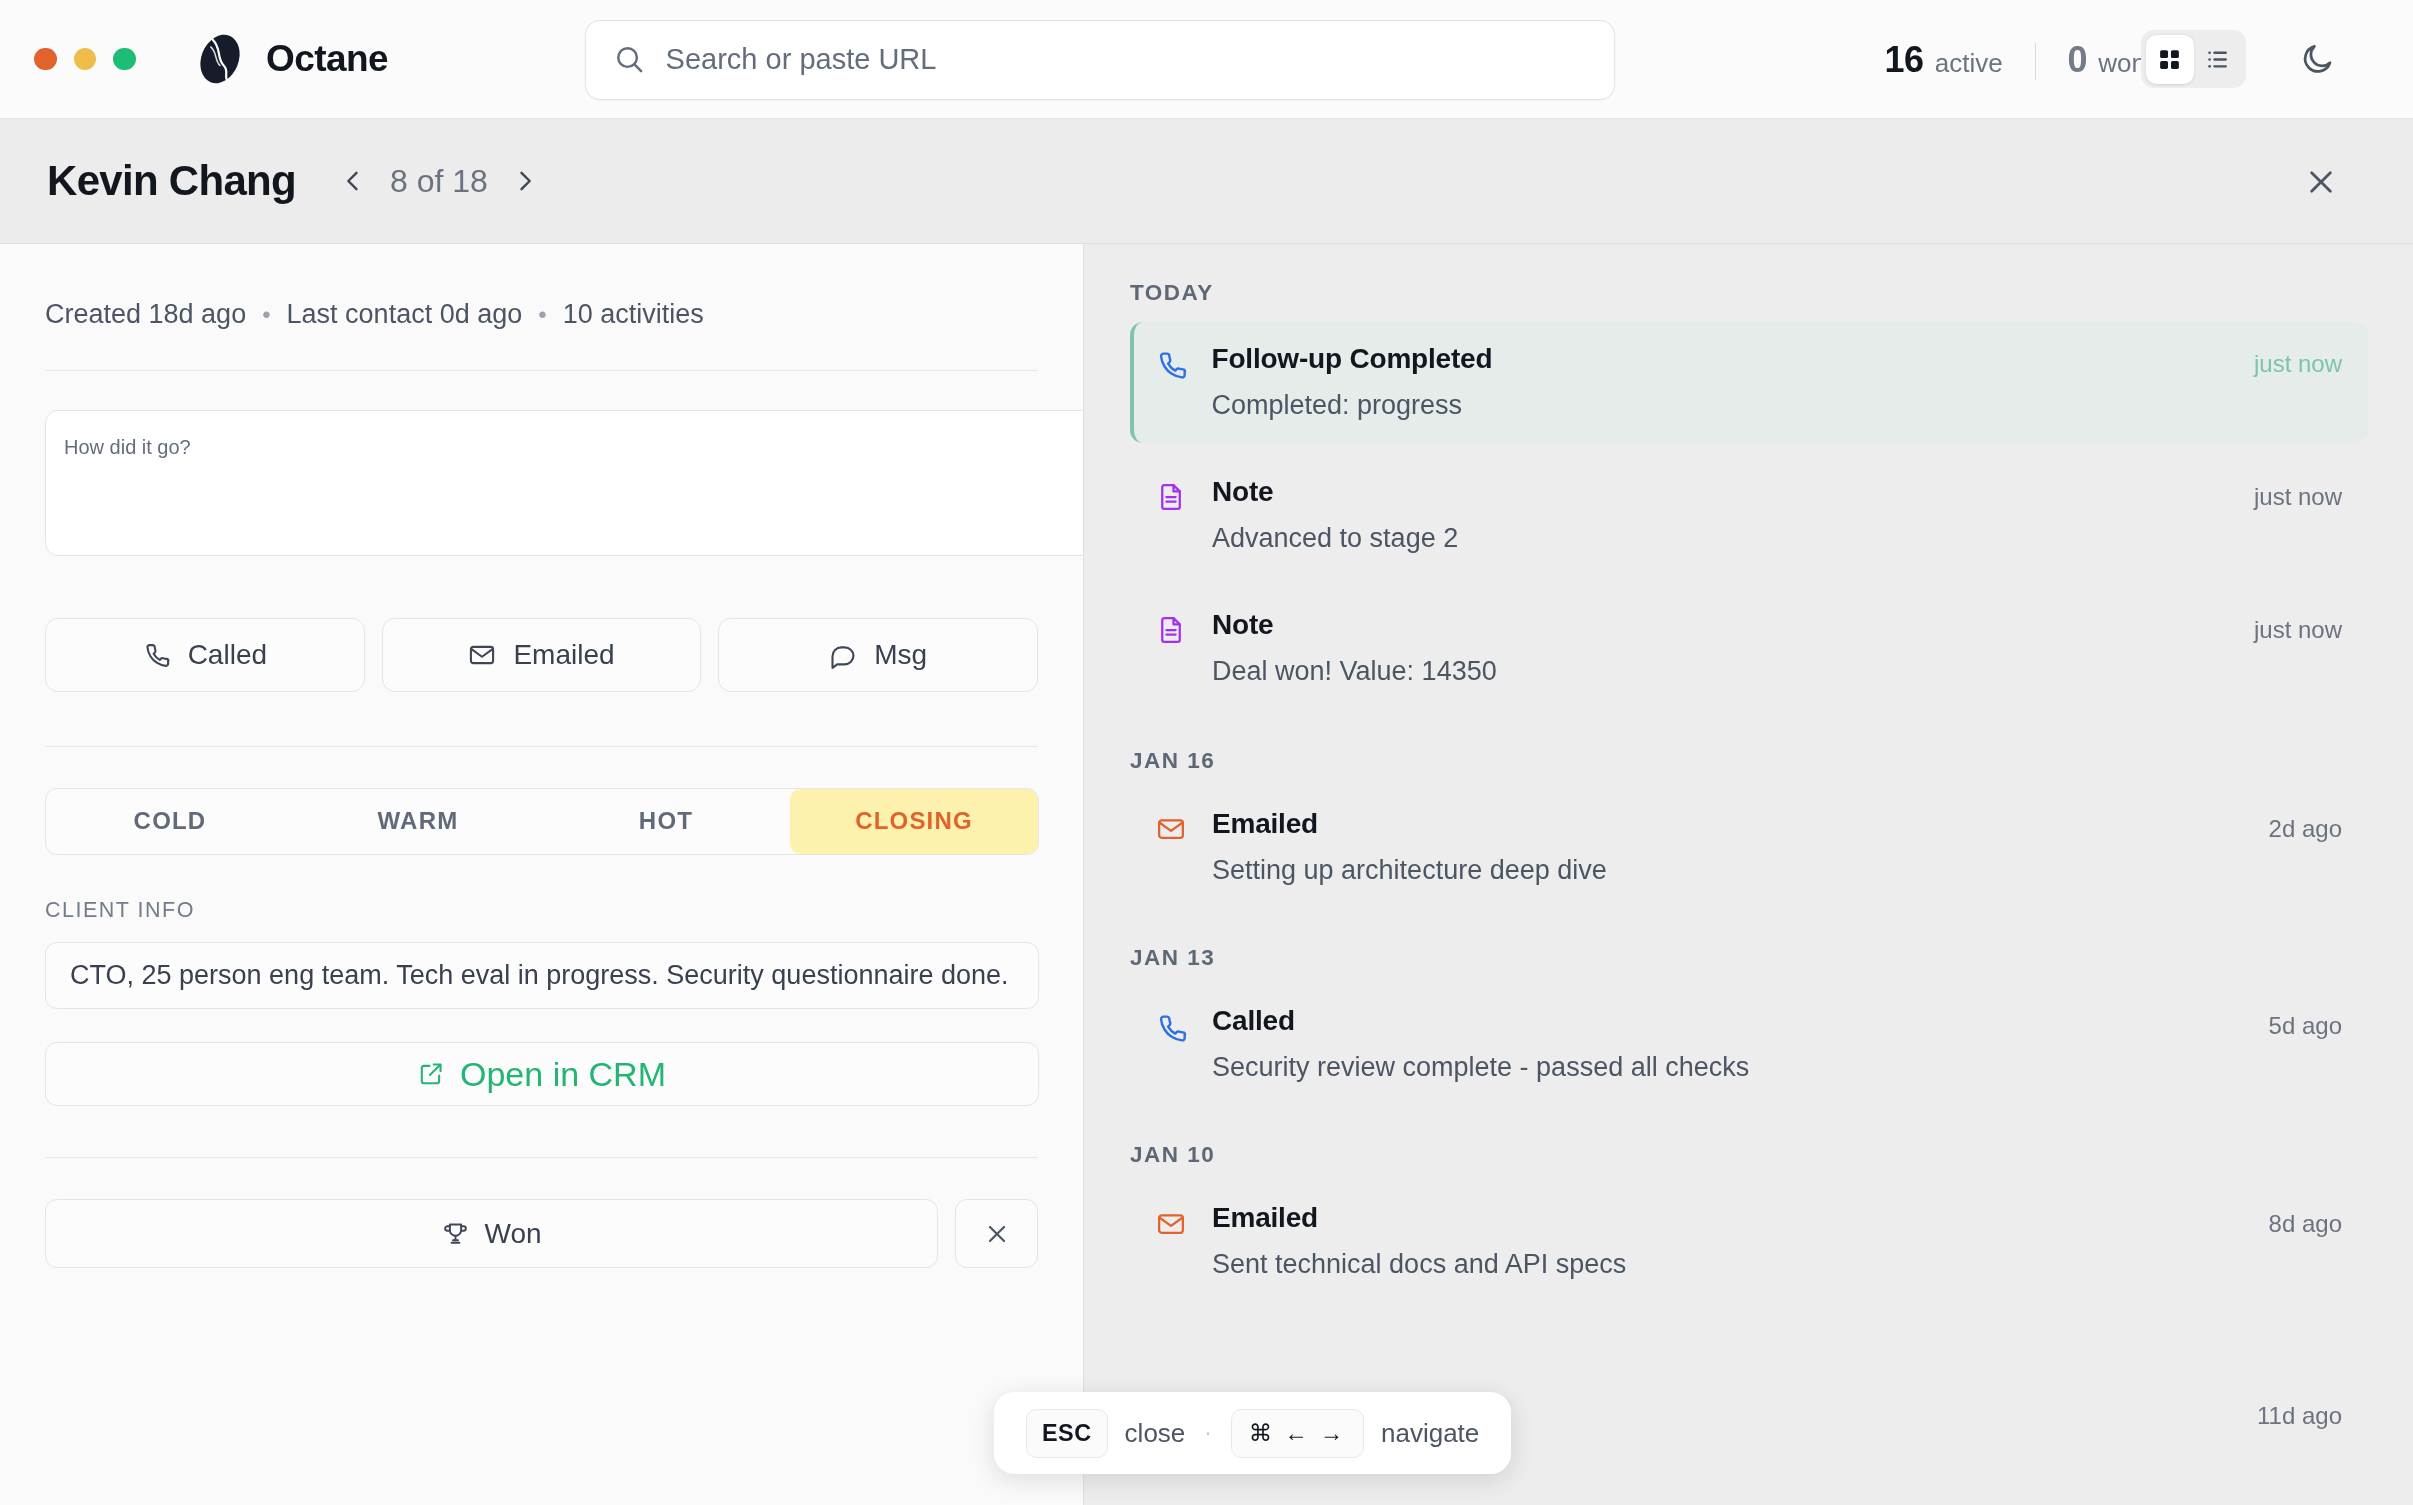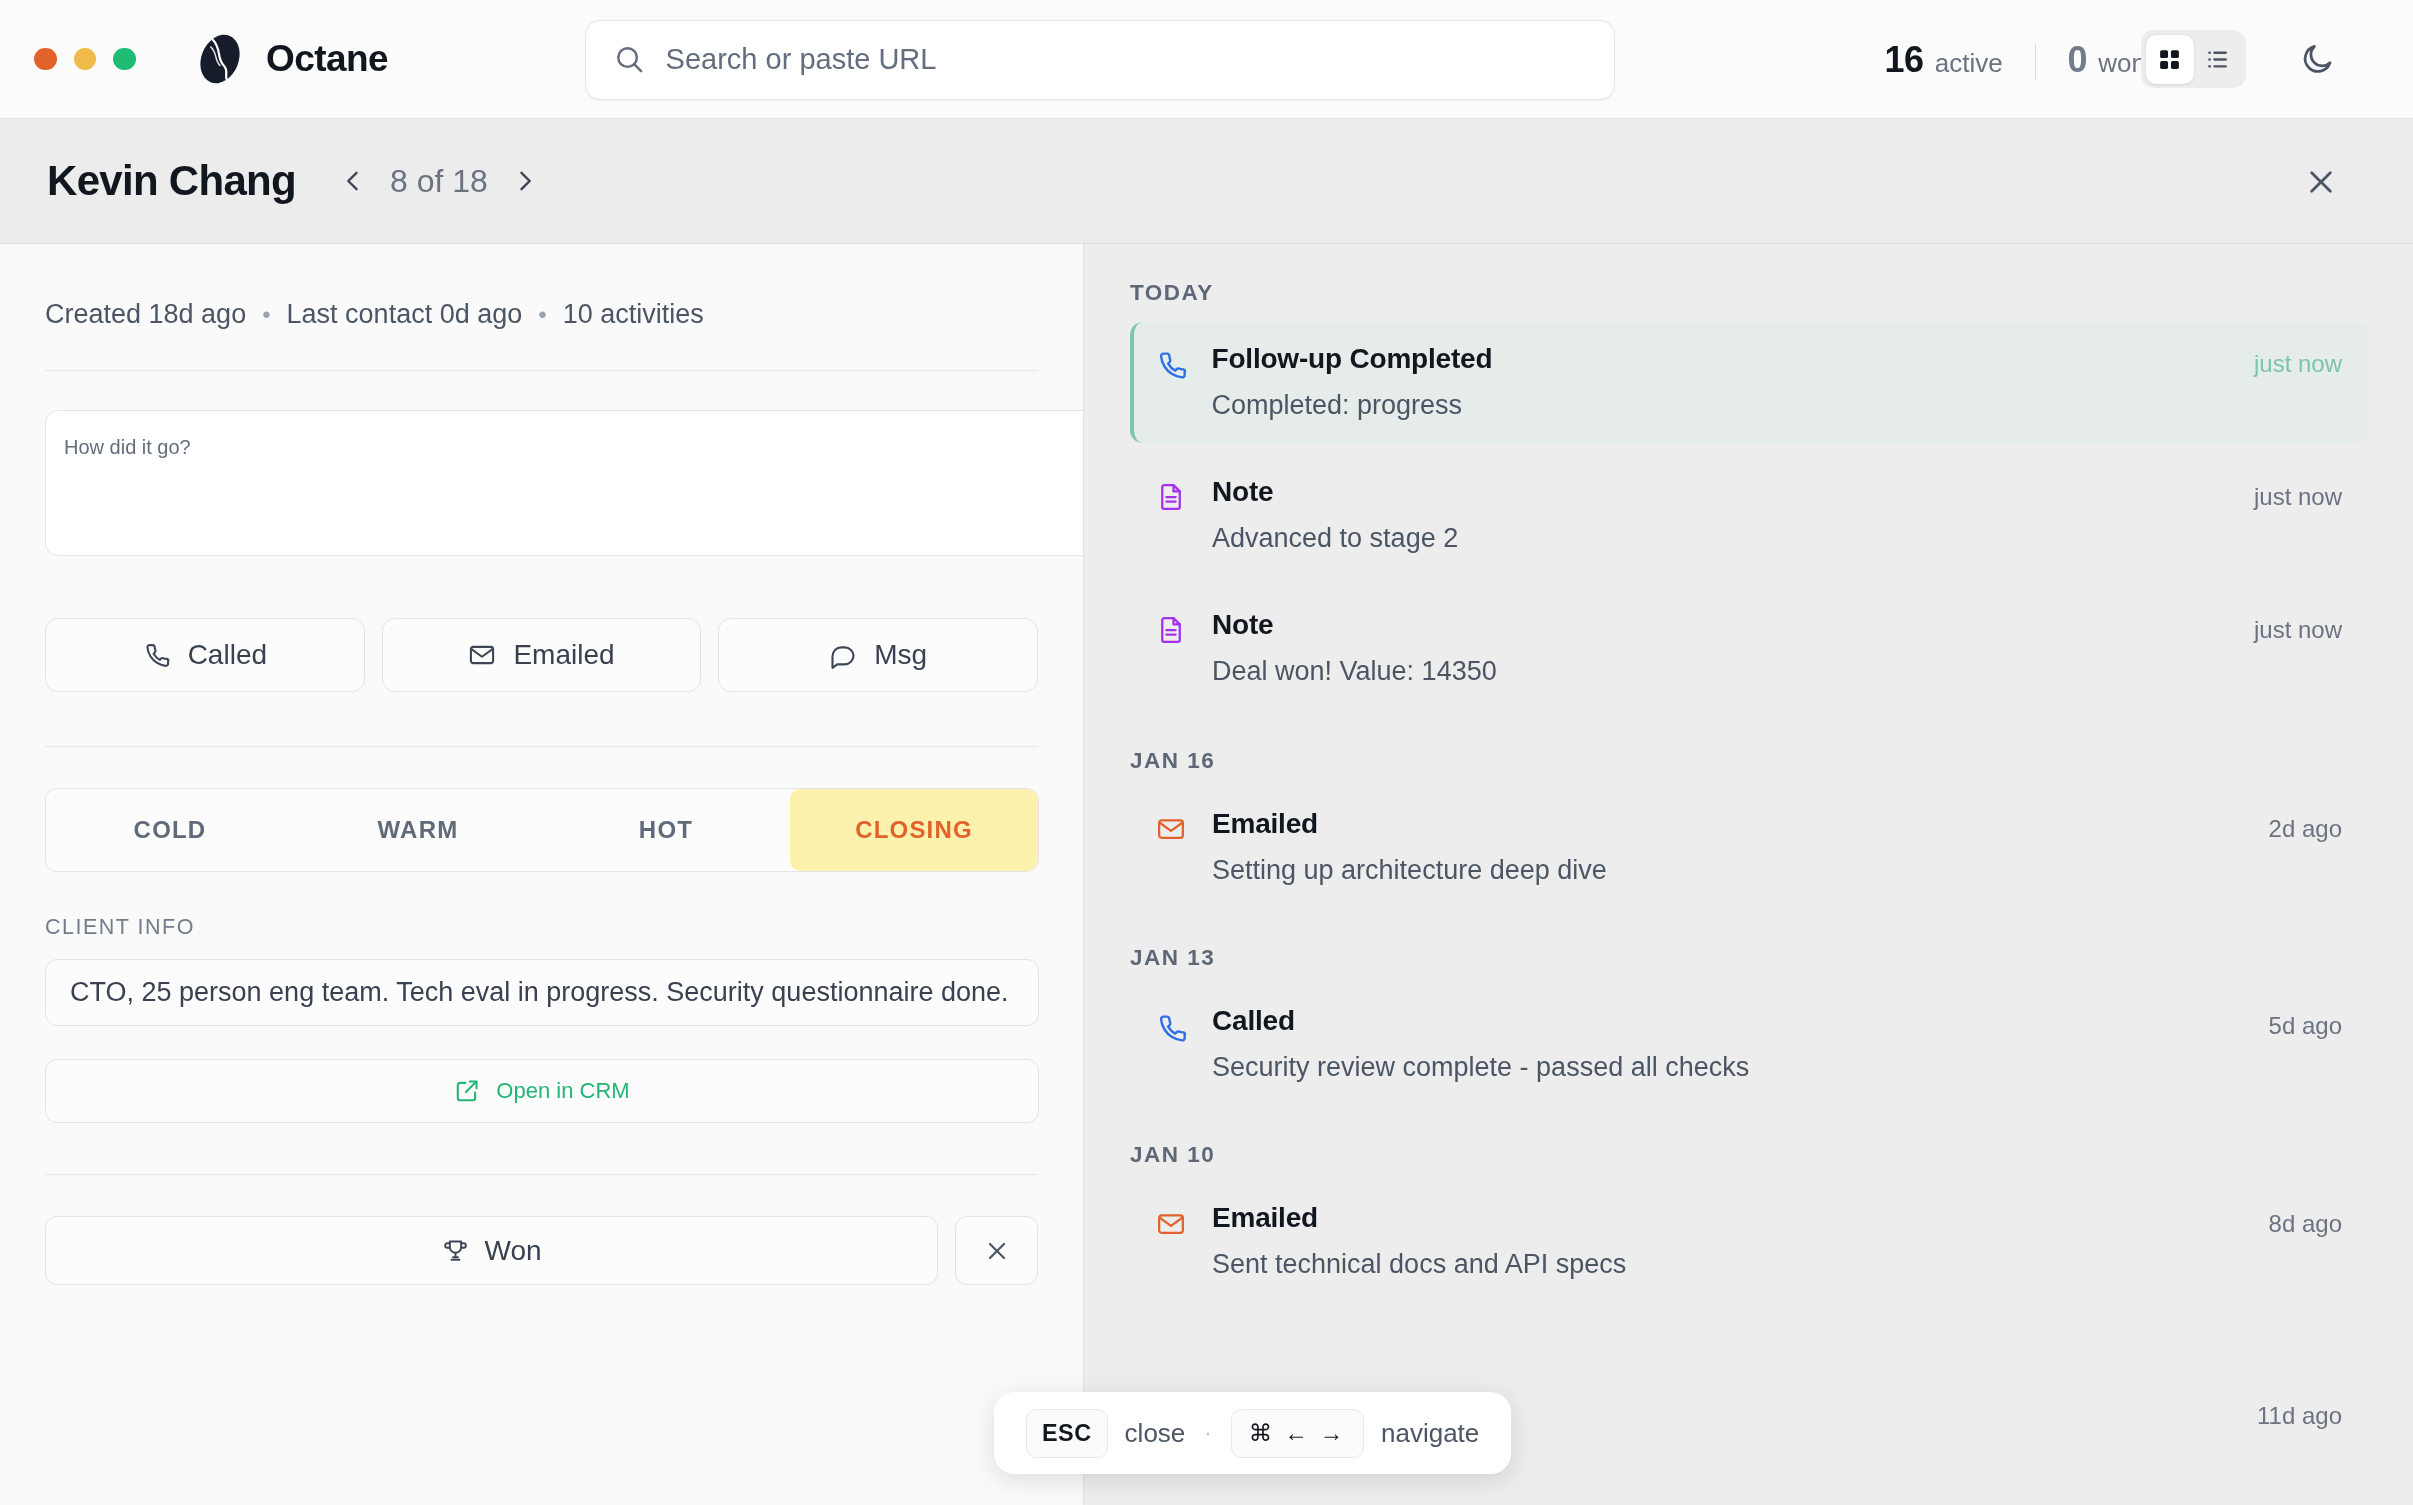--- a/index.html
+++ b/index.html
@@ -151,21 +151,21 @@
     display: flex; align-items: center; justify-content: center; gap: 17px;
     font-size: 28px; color: #394150;
     cursor: pointer;
     font-family: "Liberation Sans", sans-serif;
   }
 
   .hr2 { height: 0.9px; background: #e7e7e8; margin-top: 54px; }
 
   .stage-row {
     margin-top: 41px;
-    width: 994px; height: 84px;
+    width: 994px; height: 67px;
     background: #fcfcfc;
     border: 0.9px solid #e4e4e6;
     border-radius: 12px;
     display: flex; align-items: stretch; overflow: hidden;
   }
   .stage {
     flex: 1; display: flex; align-items: center; justify-content: center;
     font-size: 24px; letter-spacing: 1.2px; font-weight: 600;
     color: #606a79; cursor: pointer;
     background: transparent;
@@ -190,21 +190,21 @@
     font-size: 27px; color: #394150;
   }
 
   .crm-btn {
     margin-top: 33px;
     width: 994px; height: 64px;
     background: #fcfcfc;
     border: 0.9px solid #e4e4e6;
     border-radius: 12px;
     display: flex; align-items: center; justify-content: center; gap: 16px;
-    font-size: 22px; color: #22b573; cursor: pointer;
+    font-size: 34px; color: #22b573; cursor: pointer;
     font-family: "Liberation Sans", sans-serif;
   }
 
   .hr3 { height: 0.9px; background: #e7e7e8; margin-top: 51px; }
 
   .bottom-row { display: flex; gap: 17px; margin-top: 41px; }
   .won-btn {
     width: 894px; height: 69px;
     background: #fcfcfc; border: 0.9px solid #e4e4e6; border-radius: 12px;
     display: flex; align-items: center; justify-content: center; gap: 16px;

